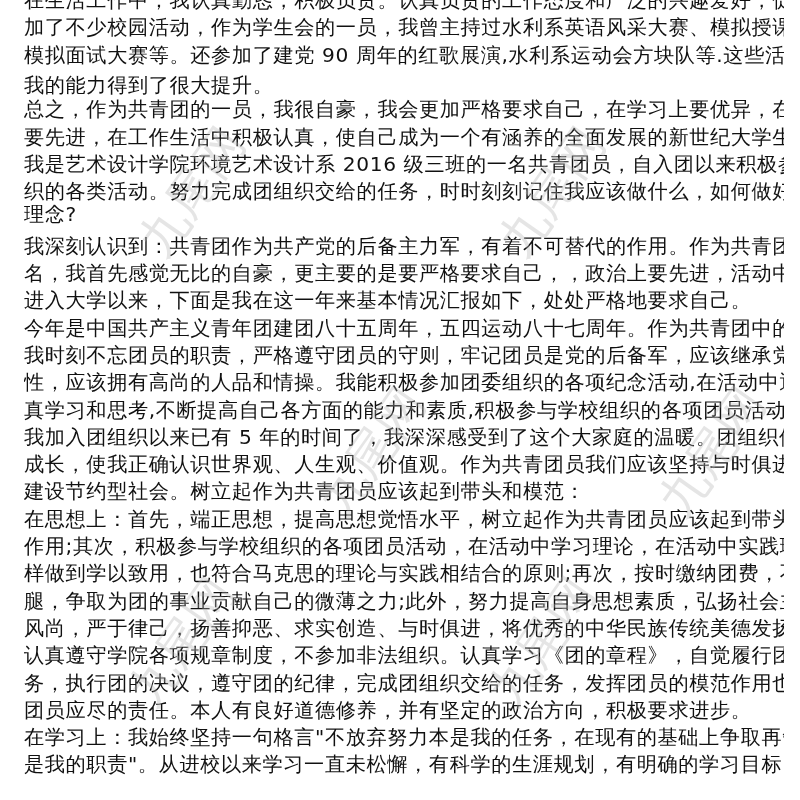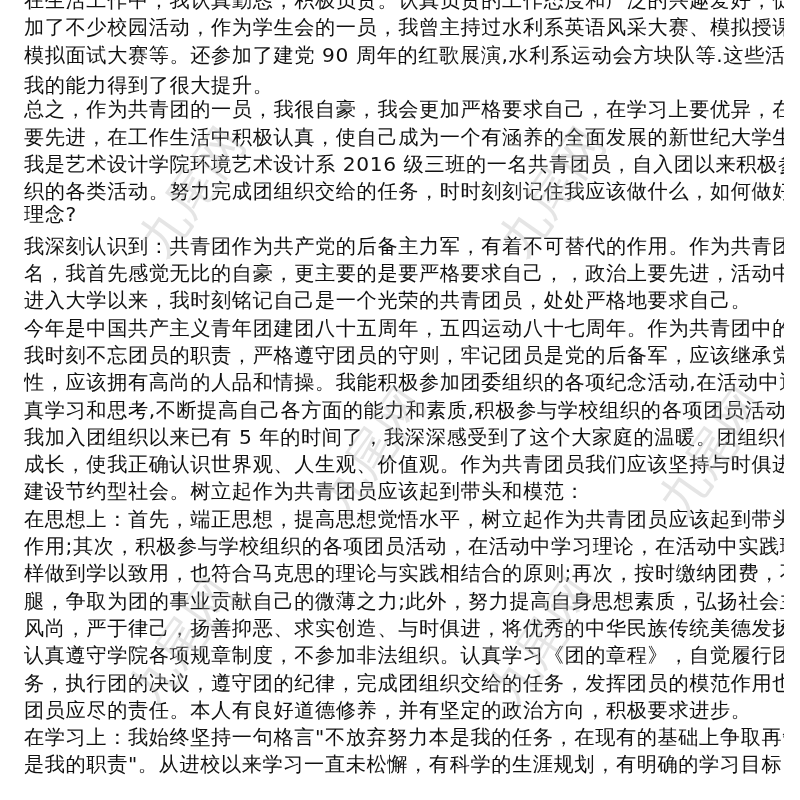--- a/index.html
+++ b/index.html
@@ -29,21 +29,21 @@
   <div class="line" style="top:27.3px">加了不少校园活动，作为学生会的一员，我曾主持过水利系英语风采大赛、模拟授课大赛、</div>
   <div class="line" style="top:54.6px">模拟面试大赛等。还参加了建党 90 周年的红歌展演,水利系运动会方块队等.这些活动也使</div>
   <div class="line" style="top:85px">我的能力得到了很大提升。</div>
   <div class="line" style="top:109.2px">总之，作为共青团的一员，我很自豪，我会更加严格要求自己，在学习上要优异，在思想上</div>
   <div class="line" style="top:136.5px">要先进，在工作生活中积极认真，使自己成为一个有涵养的全面发展的新世纪大学生。</div>
   <div class="line" style="top:163.8px">我是艺术设计学院环境艺术设计系 2016 级三班的一名共青团员，自入团以来积极参加团组</div>
   <div class="line" style="top:191.1px">织的各类活动。努力完成团组织交给的任务，时时刻刻记住我应该做什么，如何做好的思想</div>
   <div class="line" style="top:214px">理念?</div>
   <div class="line" style="top:245.7px">我深刻认识到：共青团作为共产党的后备主力军，有着不可替代的作用。作为共青团中的一</div>
   <div class="line" style="top:273px">名，我首先感觉无比的自豪，更主要的是要严格要求自己，，政治上要先进，活动中要积极。</div>
-  <div class="line" style="top:300.3px">进入大学以来，我时刻铭记自己是一个光荣的共青团员，处处严格地要求自己。</div>
+  <div class="line" style="top:300.3px">进入大学以来，下面是我在这一年来基本情况汇报如下，处处严格地要求自己。</div>
   <div class="line" style="top:327.6px">今年是中国共产主义青年团建团八十五周年，五四运动八十七周年。作为共青团中的一员，</div>
   <div class="line" style="top:354.9px">我时刻不忘团员的职责，严格遵守团员的守则，牢记团员是党的后备军，应该继承党的先进</div>
   <div class="line" style="top:382.2px">性，应该拥有高尚的人品和情操。我能积极参加团委组织的各项纪念活动,在活动中通过认</div>
   <div class="line" style="top:409.5px">真学习和思考,不断提高自己各方面的能力和素质,积极参与学校组织的各项团员活动.</div>
   <div class="line" style="top:436.8px">我加入团组织以来已有 5 年的时间了，我深深感受到了这个大家庭的温暖。团组织使我健康</div>
   <div class="line" style="top:464.1px">成长，使我正确认识世界观、人生观、价值观。作为共青团员我们应该坚持与时俱进，全面</div>
   <div class="line" style="top:491.4px">建设节约型社会。树立起作为共青团员应该起到带头和模范：</div>
   <div class="line" style="top:518.7px">在思想上：首先，端正思想，提高思想觉悟水平，树立起作为共青团员应该起到带头和模范</div>
   <div class="line" style="top:546px">作用;其次，积极参与学校组织的各项团员活动，在活动中学习理论，在活动中实践理论，这</div>
   <div class="line" style="top:573.3px">样做到学以致用，也符合马克思的理论与实践相结合的原则;再次，按时缴纳团费，不拖后</div>

